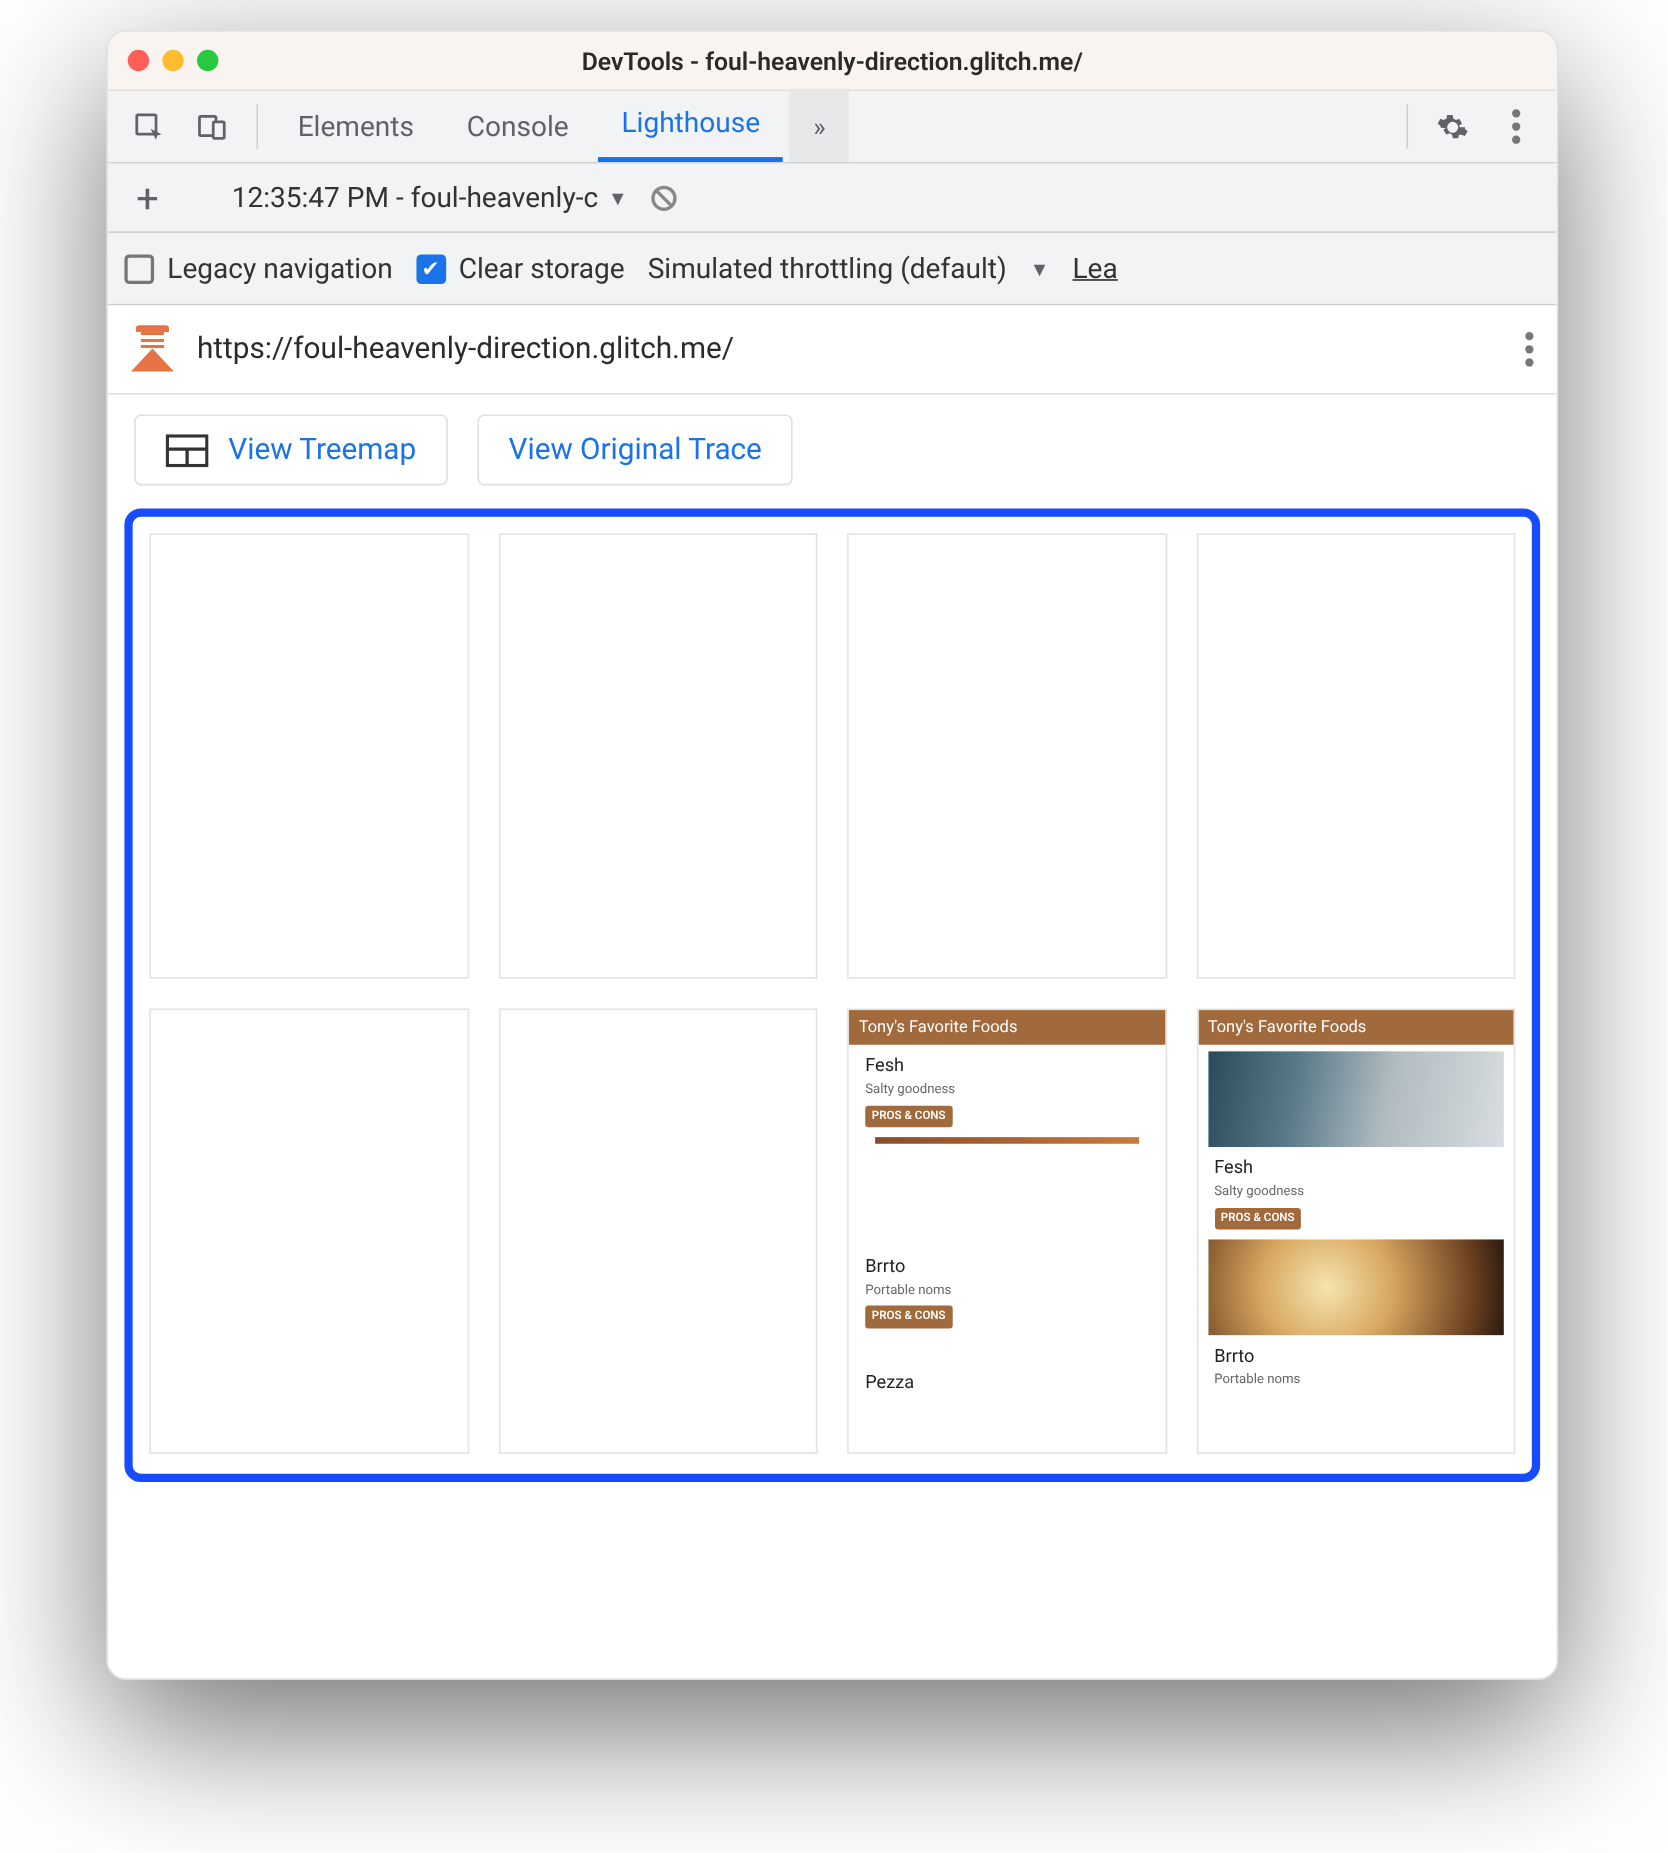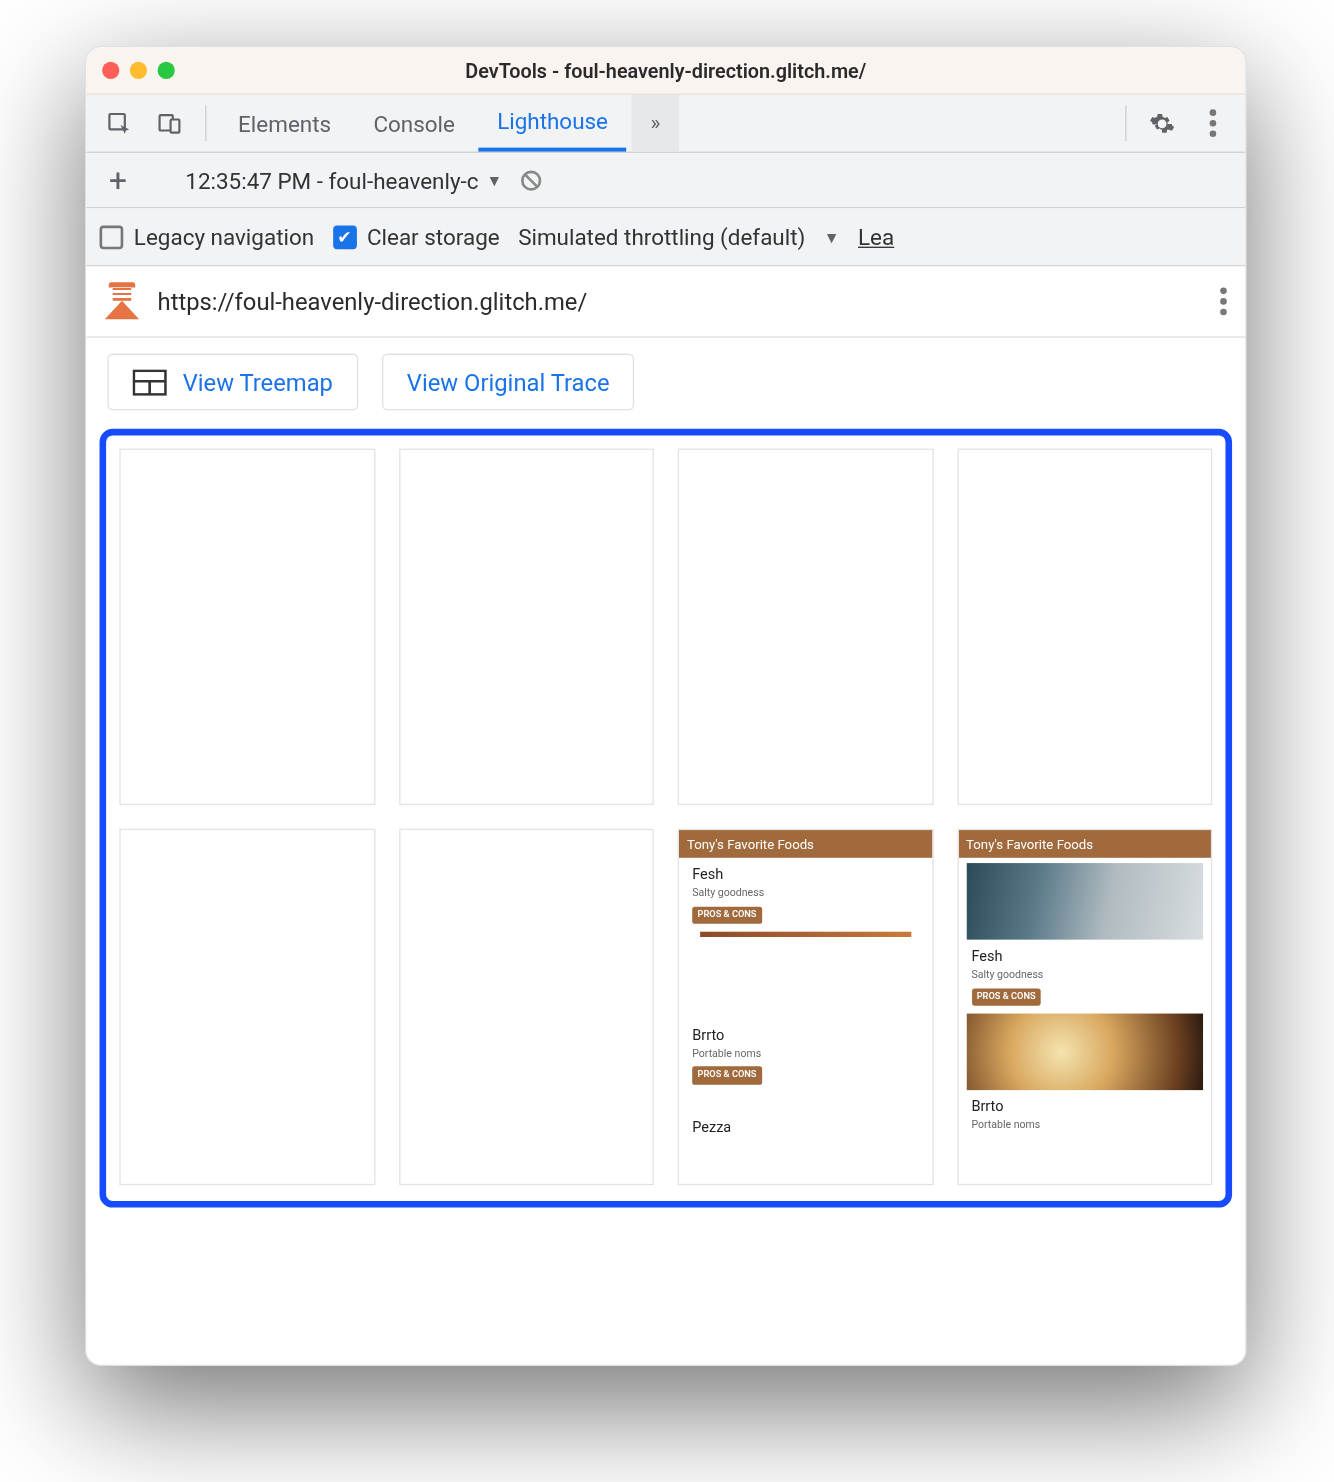--- a/index.html
+++ b/index.html
@@ -6,21 +6,21 @@
   body {
     font-family: -apple-system, BlinkMacSystemFont, "Segoe UI", Roboto, Helvetica, Arial, sans-serif;
     background: #fff;
     width: 1334px;
     height: 1482px;
     overflow: hidden;
     position: relative;
   }
   .shadow-wrap {
     position: absolute;
-    left: 85px; top: 46px;
+    left: 85px; top: 24px;
     width: 1165px;
     height: 1400px;
     filter: drop-shadow(0 40px 60px rgba(0,0,0,.55));
   }
   .window {
     width: 880px;
     height: 1000px;
     background: #fff;
     border-radius: 12px;
     overflow: hidden;

